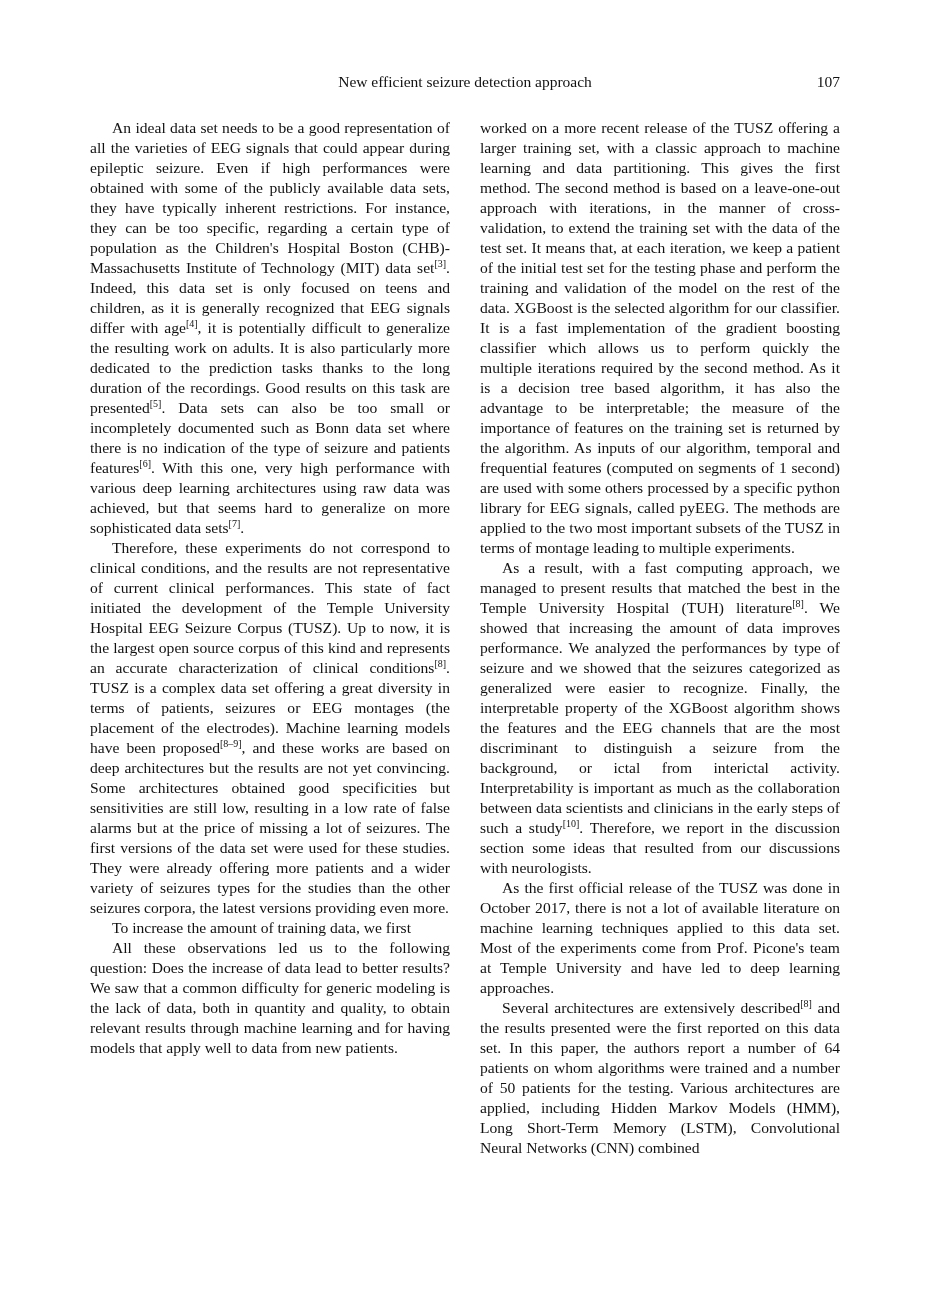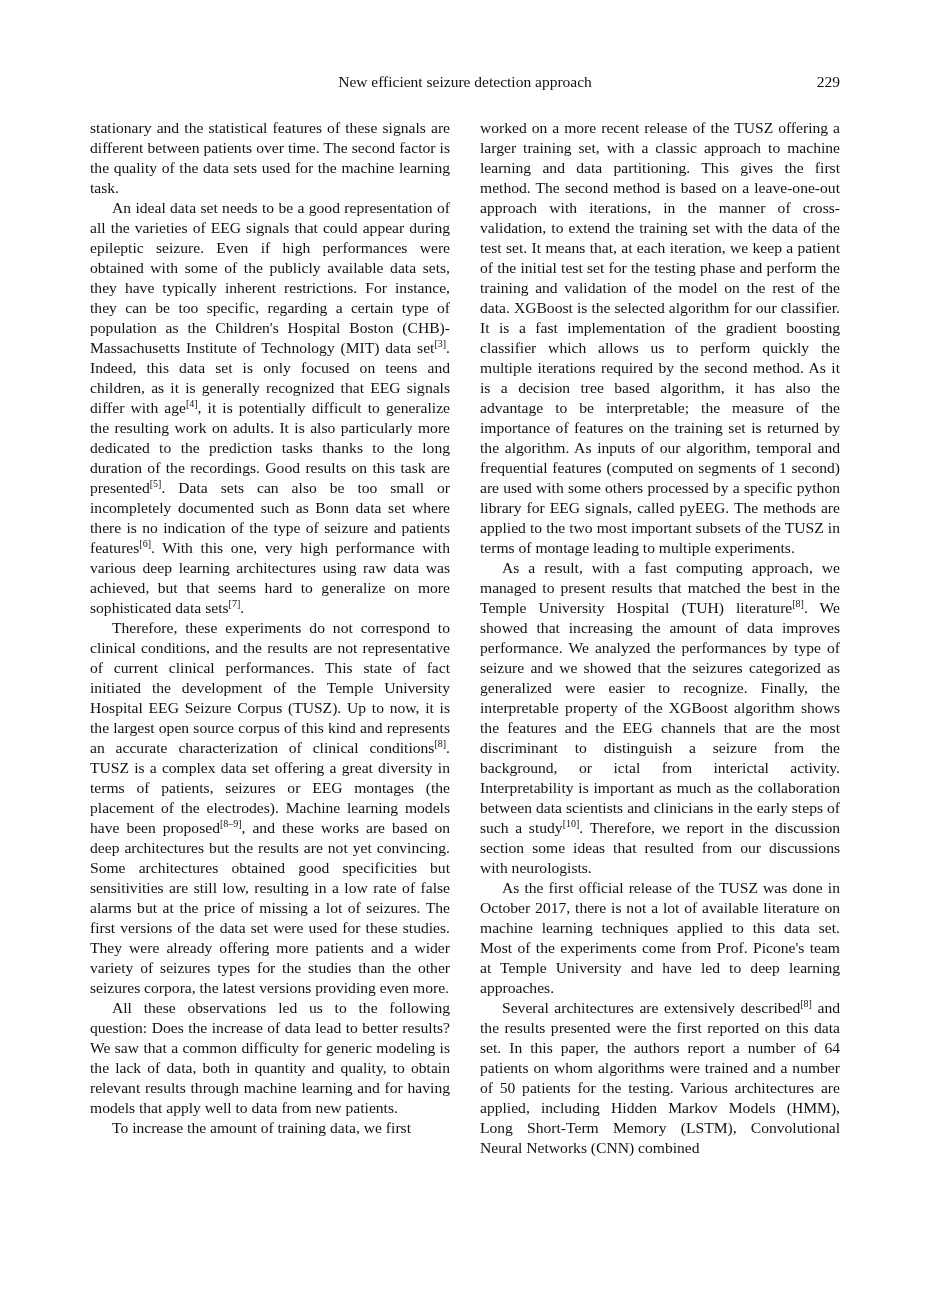--- a/index.html
+++ b/index.html
@@ -65,29 +65,28 @@
     vertical-align: super;
     letter-spacing: 0;
   }
 </style>
 </head>
 <body>
 
 <div class="page">
   <div class="header">
     <span class="running-title">New efficient seizure detection approach</span>
-    <span class="page-number">229</span>
+    <span class="page-number">107</span>
   </div>
   <div class="columns">
     <div class="col" id="col-left">
-        <p class="para">stationary and the statistical features of these signals are different between patients over time. The second factor is the quality of the data sets used for the machine learning task.</p>
         <p class="para indent">An ideal data set needs to be a good representation of all the varieties of EEG signals that could appear during epileptic seizure. Even if high performances were obtained with some of the publicly available data sets, they have typically inherent restrictions. For instance, they can be too specific, regarding a certain type of population as the Children's Hospital Boston (CHB)-Massachusetts Institute of Technology (MIT) data set<sup class="refmark">[3]</sup>. Indeed, this data set is only focused on teens and children, as it is generally recognized that EEG signals differ with age<sup class="refmark">[4]</sup>, it is potentially difficult to generalize the resulting work on adults. It is also particularly more dedicated to the prediction tasks thanks to the long duration of the recordings. Good results on this task are presented<sup class="refmark">[5]</sup>. Data sets can also be too small or incompletely documented such as Bonn data set where there is no indication of the type of seizure and patients features<sup class="refmark">[6]</sup>. With this one, very high performance with various deep learning architectures using raw data was achieved, but that seems hard to generalize on more sophisticated data sets<sup class="refmark">[7]</sup>.</p>
         <p class="para indent">Therefore, these experiments do not correspond to clinical conditions, and the results are not representative of current clinical performances. This state of fact initiated the development of the Temple University Hospital EEG Seizure Corpus (TUSZ). Up to now, it is the largest open source corpus of this kind and represents an accurate characterization of clinical conditions<sup class="refmark">[8]</sup>. TUSZ is a complex data set offering a great diversity in terms of patients, seizures or EEG montages (the placement of the electrodes). Machine learning models have been proposed<sup class="refmark">[8–9]</sup>, and these works are based on deep architectures but the results are not yet convincing. Some architectures obtained good specificities but sensitivities are still low, resulting in a low rate of false alarms but at the price of missing a lot of seizures. The first versions of the data set were used for these studies. They were already offering more patients and a wider variety of seizures types for the studies than the other seizures corpora, the latest versions providing even more.</p>
+        <p class="para indent">To increase the amount of training data, we first</p>
         <p class="para indent">All these observations led us to the following question: Does the increase of data lead to better results? We saw that a common difficulty for generic modeling is the lack of data, both in quantity and quality, to obtain relevant results through machine learning and for having models that apply well to data from new patients.</p>
-        <p class="para indent">To increase the amount of training data, we first</p>
       </div>
     <div class="col" id="col-right">
         <p class="para">worked on a more recent release of the TUSZ offering a larger training set, with a classic approach to machine learning and data partitioning. This gives the first method. The second method is based on a leave-one-out approach with iterations, in the manner of cross-validation, to extend the training set with the data of the test set. It means that, at each iteration, we keep a patient of the initial test set for the testing phase and perform the training and validation of the model on the rest of the data. XGBoost is the selected algorithm for our classifier. It is a fast implementation of the gradient boosting classifier which allows us to perform quickly the multiple iterations required by the second method. As it is a decision tree based algorithm, it has also the advantage to be interpretable; the measure of the importance of features on the training set is returned by the algorithm. As inputs of our algorithm, temporal and frequential features (computed on segments of 1 second) are used with some others processed by a specific python library for EEG signals, called pyEEG. The methods are applied to the two most important subsets of the TUSZ in terms of montage leading to multiple experiments.</p>
         <p class="para indent">As a result, with a fast computing approach, we managed to present results that matched the best in the Temple University Hospital (TUH) literature<sup class="refmark">[8]</sup>. We showed that increasing the amount of data improves performance. We analyzed the performances by type of seizure and we showed that the seizures categorized as generalized were easier to recognize. Finally, the interpretable property of the XGBoost algorithm shows the features and the EEG channels that are the most discriminant to distinguish a seizure from the background, or ictal from interictal activity. Interpretability is important as much as the collaboration between data scientists and clinicians in the early steps of such a study<sup class="refmark">[10]</sup>. Therefore, we report in the discussion section some ideas that resulted from our discussions with neurologists.</p>
         <p class="para indent">As the first official release of the TUSZ was done in October 2017, there is not a lot of available literature on machine learning techniques applied to this data set. Most of the experiments come from Prof. Picone's team at Temple University and have led to deep learning approaches.</p>
         <p class="para indent">Several architectures are extensively described<sup class="refmark">[8]</sup> and the results presented were the first reported on this data set. In this paper, the authors report a number of 64 patients on whom algorithms were trained and a number of 50 patients for the testing. Various architectures are applied, including Hidden Markov Models (HMM), Long Short-Term Memory (LSTM), Convolutional Neural Networks (CNN) combined</p>
       </div>
   </div>
 </div>
 

